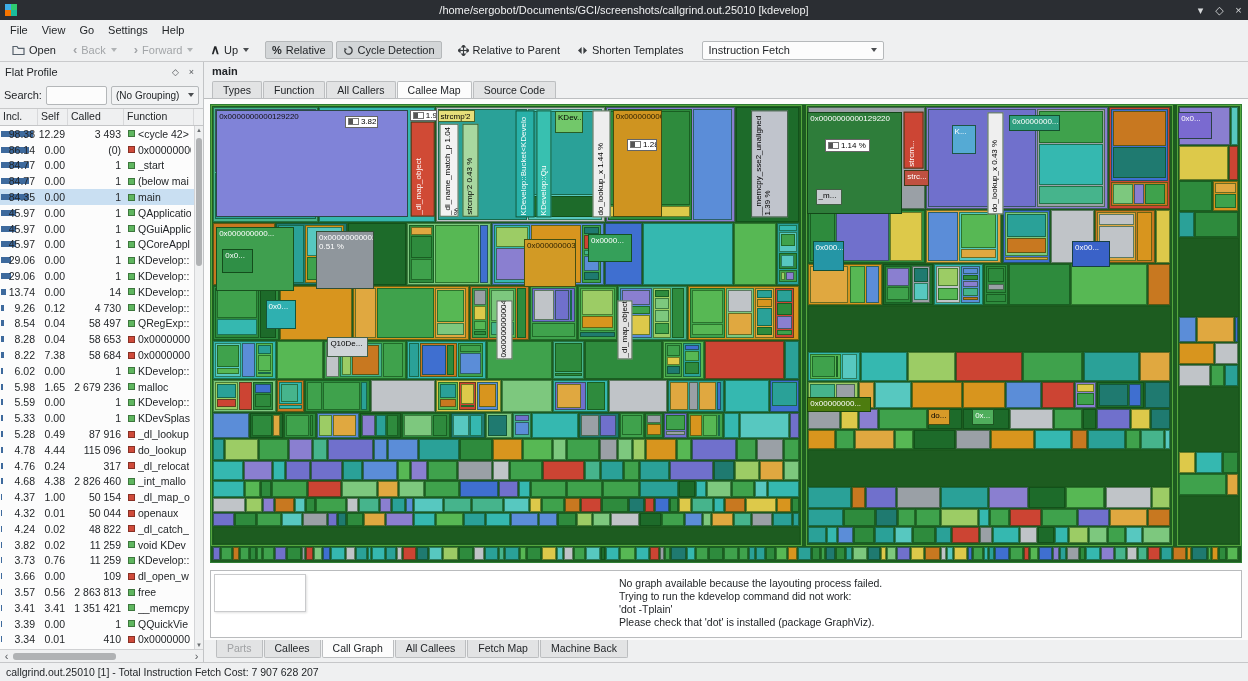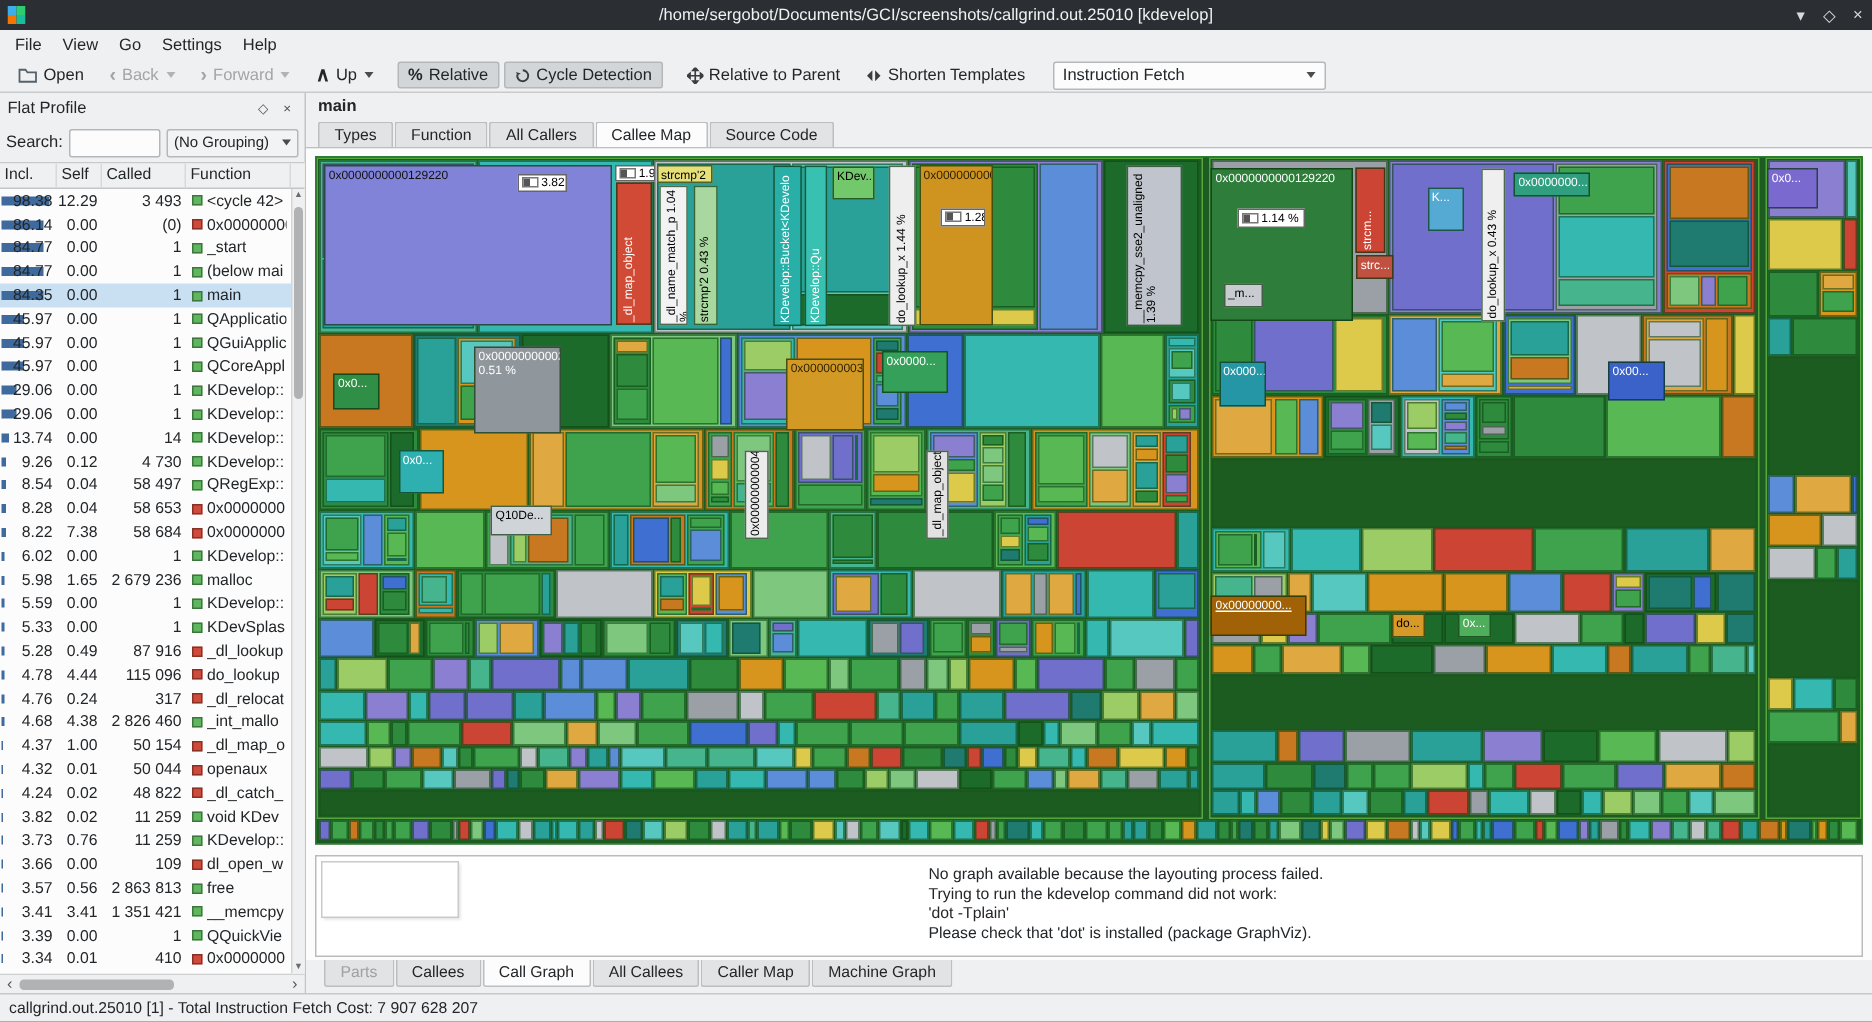--- a/index.html
+++ b/index.html
@@ -1293,61 +1293,62 @@
               <div class="tm-block" style="background: rgb(230, 223, 122); color: rgb(0, 0, 0); left: 226.6px; top: 4.57px; width: 37.08px; height: 12.796px;">strcmp'2</div>
               <div class="tm-block vert" style="background: rgb(242, 242, 242); color: rgb(0, 0, 0); left: 228.66px; top: 19.194px; width: 18.54px; height: 92.771px;">_dl_name_match_p 1.04 %</div>
               <div class="tm-block vert" style="background: rgb(168, 216, 160); color: rgb(0, 0, 0); left: 251.32px; top: 19.194px; width: 16.48px; height: 92.771px;">strcmp'2 0.43 %</div>
               <div class="tm-block vert" style="background: rgb(40, 176, 168); color: rgb(255, 255, 255); left: 304.88px; top: 4.57px; width: 18.54px; height: 107.395px;">KDevelop::Bucket&lt;KDevelo</div>
               <div class="tm-block vert" style="background: rgb(56, 192, 176); color: rgb(255, 255, 255); left: 325.48px; top: 4.57px; width: 15.45px; height: 107.395px;">KDevelop::Qu</div>
               <div class="tm-block" style="background: rgb(114, 200, 106); color: rgb(0, 0, 0); left: 344.02px; top: 5.941px; width: 27.81px; height: 21.936px;">KDev...</div>
               <div class="tm-block vert" style="background: rgb(238, 238, 238); color: rgb(0, 0, 0); left: 382.13px; top: 4.57px; width: 17.51px; height: 107.395px;">do_lookup_x 1.44 %</div>
               <div class="tm-block" style="background: rgb(207, 148, 32); color: rgb(42, 31, 0); left: 401.7px; top: 4.57px; width: 49.44px; height: 107.395px;">0x00000000001d4e0</div>
               <div class="tm-box" style="left: 416.12px; top: 33.818px; width: 29.87px; height: 11.882px;">1.28 %</div>
               <div class="tm-block vert" style="background: rgb(192, 196, 204); color: rgb(0, 0, 0); left: 539.72px; top: 4.57px; width: 37.08px; height: 107.395px;">__memcpy_sse2_unaligned 1.39 %</div>
+              <div class="tm-block" style="background: rgb(63, 159, 79); color: rgb(255, 255, 255); left: 5.15px; top: 122.476px; width: 78.28px; height: 63.066px;">0x000000000...</div>
               <div class="tm-block" style="background: rgb(47, 143, 70); color: rgb(255, 255, 255); left: 11.33px; top: 144.412px; width: 30.9px; height: 23.764px;">0x0...</div>
               <div class="tm-block" style="background: rgb(143, 150, 156); color: rgb(255, 255, 255); left: 105.06px; top: 126.132px; width: 57.68px; height: 57.582px;">0x00000000002d1b10 0.51 %</div>
               <div class="tm-block" style="background: rgb(210, 154, 37); color: rgb(42, 31, 0); left: 313.12px; top: 134.358px; width: 51.5px; height: 47.528px;">0x0000000034034be8</div>
               <div class="tm-block" style="background: rgb(53, 160, 90); color: rgb(255, 255, 255); left: 376.98px; top: 129.331px; width: 44.29px; height: 27.42px;">0x0000...</div>
               <div class="tm-block" style="background: rgb(47, 176, 176); color: rgb(255, 255, 255); left: 54.59px; top: 194.682px; width: 30.9px; height: 29.248px;">0x0...</div>
               <div class="tm-block" style="background: rgb(207, 212, 216); color: rgb(0, 0, 0); left: 116.39px; top: 232.156px; width: 40.17px; height: 20.108px;">Q10De...</div>
               <div class="tm-block vert" style="background: rgb(236, 236, 236); color: rgb(0, 0, 0); left: 285.31px; top: 194.682px; width: 16.48px; height: 59.41px;">0x0000000000461...</div>
               <div class="tm-block vert" style="background: rgb(226, 226, 226); color: rgb(0, 0, 0); left: 405.82px; top: 194.682px; width: 15.45px; height: 59.41px;">_dl_map_object'2</div>
               <div class="tm-block" style="background: rgb(46, 125, 58); color: rgb(255, 255, 255); left: 596.37px; top: 6.855px; width: 94.76px; height: 102.368px;">0x0000000000129220</div>
               <div class="tm-box" style="left: 613.88px; top: 33.818px; width: 45.32px; height: 12.796px;">1.14 %</div>
               <div class="tm-block vert" style="background: rgb(204, 69, 52); color: rgb(255, 255, 255); left: 693.19px; top: 6.855px; width: 19.57px; height: 56.668px;">strcm...</div>
               <div class="tm-block" style="background: rgb(192, 80, 64); color: rgb(255, 255, 255); left: 693.19px; top: 64.894px; width: 24.72px; height: 16.452px;">strc...</div>
               <div class="tm-block" style="background: rgb(85, 170, 212); color: rgb(255, 255, 255); left: 740.57px; top: 20.108px; width: 24.72px; height: 29.248px;">K...</div>
               <div class="tm-block vert" style="background: rgb(239, 239, 239); color: rgb(0, 0, 0); left: 775.59px; top: 6.855px; width: 16.48px; height: 102.368px;">do_lookup_x 0.43 %</div>
               <div class="tm-block" style="background: rgb(47, 159, 127); color: rgb(255, 255, 255); left: 798.25px; top: 10.054px; width: 50.47px; height: 15.538px;">0x0000000...</div>
               <div class="tm-block" style="background: rgb(200, 204, 208); color: rgb(0, 0, 0); left: 604.61px; top: 84.088px; width: 26.78px; height: 15.538px;">_m...</div>
               <div class="tm-block" style="background: rgb(37, 150, 166); color: rgb(255, 255, 255); left: 601.52px; top: 136.186px; width: 31.93px; height: 30.162px;">0x000...</div>
               <div class="tm-block" style="background: rgb(58, 98, 200); color: rgb(255, 255, 255); left: 861.08px; top: 136.186px; width: 38.11px; height: 25.592px;">0x00...</div>
-              <div class="tm-block" style="background: #a16207; color: rgb(255, 255, 255); left: 596.37px; top: 292.023px; width: 63.86px; height: 27px; text-decoration: underline;">0x00000000...</div>
+              <div class="tm-block" style="background: #4d7c0f; color: rgb(255, 255, 255); left: 596.37px; top: 292.023px; width: 63.86px; height: 15px;">0x00000000...</div>
               <div class="tm-block" style="background: rgb(215, 154, 40); color: rgb(0, 0, 0); left: 716.88px; top: 304.362px; width: 21.63px; height: 15.538px;">do...</div>
               <div class="tm-block" style="background: rgb(79, 174, 92); color: rgb(255, 255, 255); left: 761.17px; top: 304.362px; width: 21.63px; height: 15.538px;">0x...</div>
               <div class="tm-block" style="background: rgb(122, 106, 208); color: rgb(255, 255, 255); left: 967.17px; top: 6.855px; width: 33.99px; height: 27.42px;">0x0...</div>
             </div>
         </div>
         <div class="graph-panel">
           <div class="birdseye"></div>
           <div class="graph-msg" id="graph-msg">
               <div>No graph available because the layouting process failed.</div>
               <div>Trying to run the kdevelop command did not work:</div>
               <div>'dot -Tplain'</div>
               <div>Please check that 'dot' is installed (package GraphViz).</div>
             </div>
         </div>
       </div>
       <div class="bottom-tabs" id="btabs">
           <span class="btab disabled">Parts</span>
           <span class="btab">Callees</span>
           <span class="btab active">Call Graph</span>
           <span class="btab">All Callees</span>
-          <span class="btab">Caller Map</span>
-          <span class="btab">Machine Graph</span>
+          <span class="btab">Fetch Map</span>
+          <span class="btab">Machine Back</span>
         </div>
     </div>
 
   </div>
 
   <div class="statusbar">
     <span>callgrind.out.25010 [1] - Total Instruction Fetch Cost: 7 907 628 207</span>
   </div>
 
 </div>

